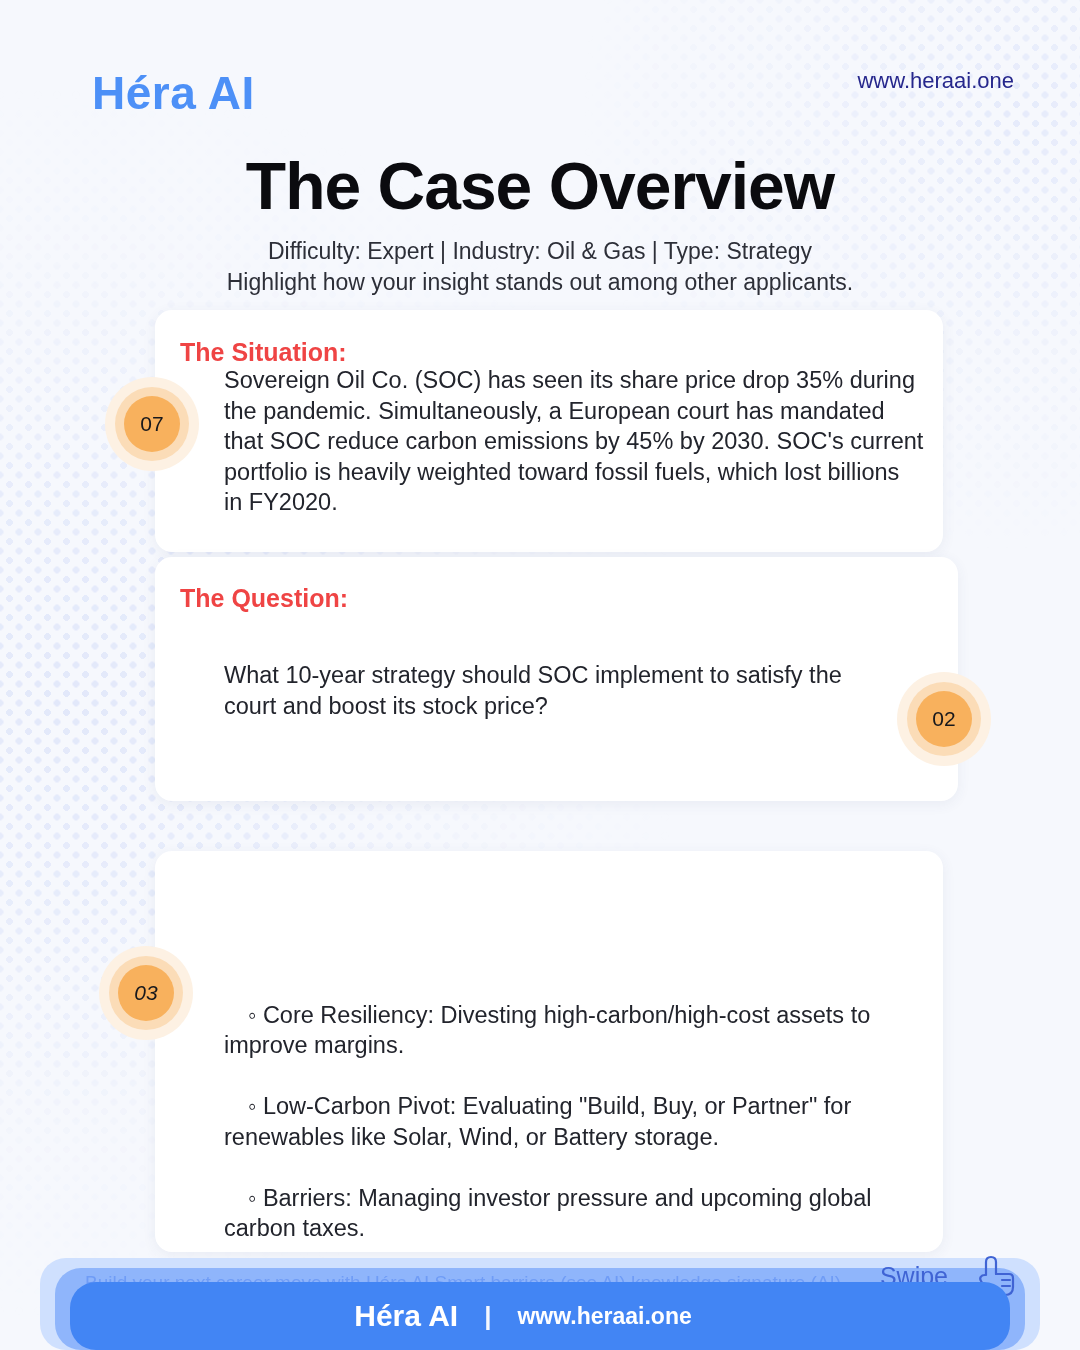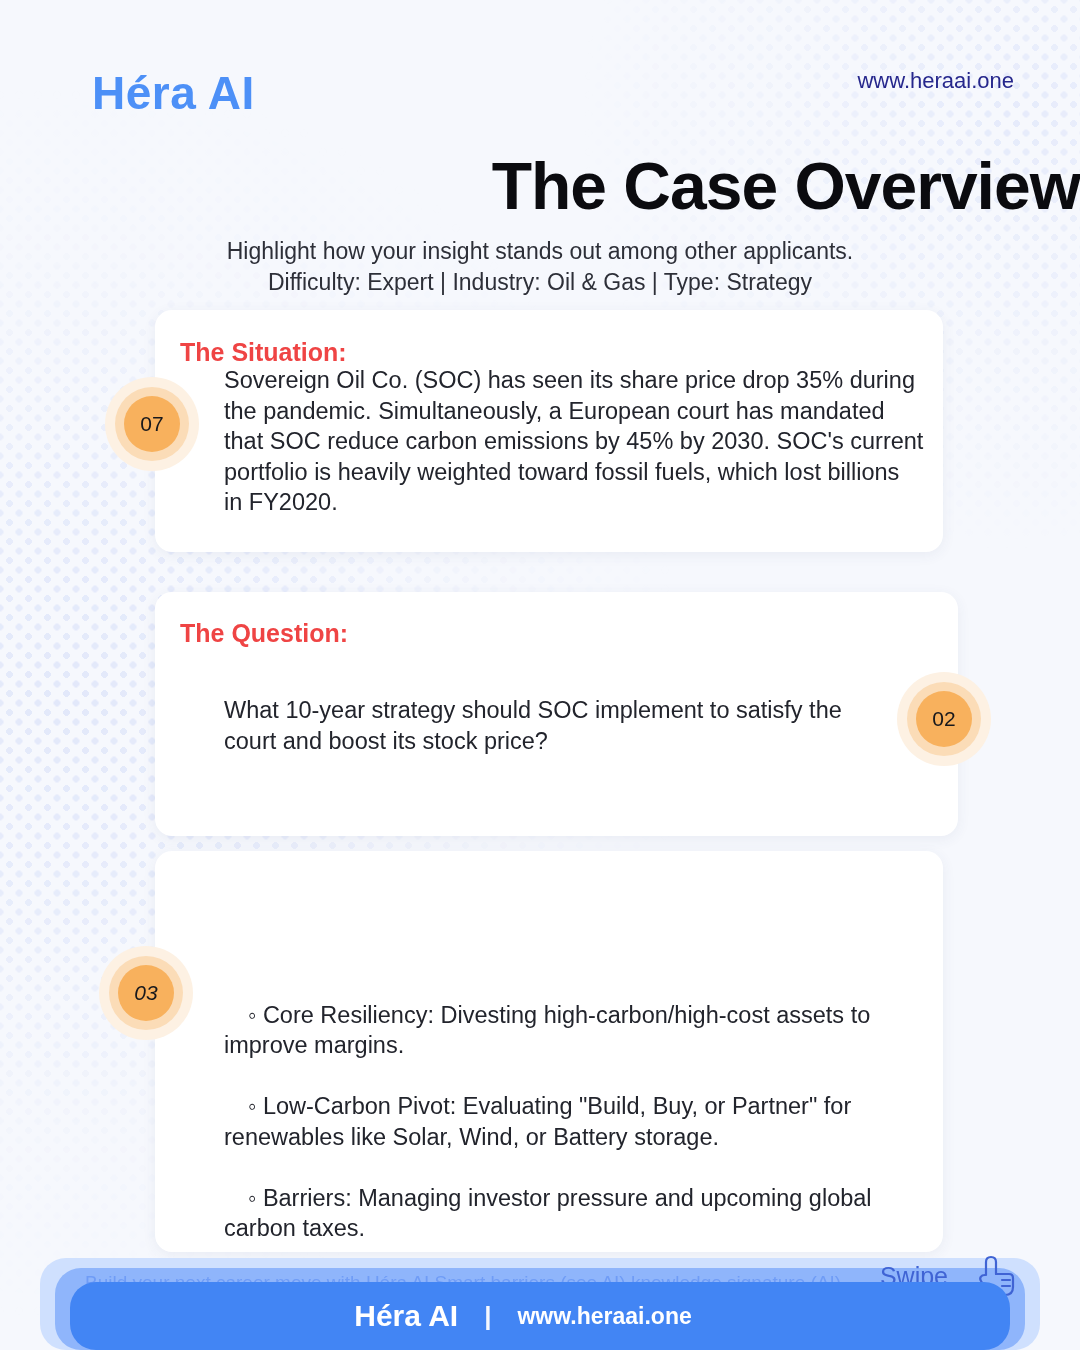--- a/index.html
+++ b/index.html
@@ -48,21 +48,21 @@
     right: 66px;
     top: 68px;
     font-size: 22px;
     color: #26278c;
   }
   #page-title {
     position: absolute;
     left: 0;
     right: 0;
     top: 148px;
-    text-align: right;
+    text-align: center;
     font-size: 66px;
     font-weight: bold;
     color: #0b0b0f;
     letter-spacing: -1px;
   }
   #subtitle-block {
     position: absolute;
     left: 0;
     right: 0;
     top: 236px;
@@ -75,21 +75,21 @@
   
   .card {
     position: absolute;
     left: 155px;
     width: 788px;
     background: #ffffff;
     border-radius: 17px;
     box-shadow: 0 3px 14px rgba(60, 72, 110, 0.07);
   }
   #card-situation { top: 310px; height: 242px; }
-  #card-question  { top: 592px; height: 244px; padding-left: 15px; }
+  #card-question  { top: 557px; height: 244px; padding-left: 15px; }
   #card-guidance  { top: 851px; height: 401px; }
 
   .card-heading {
     position: absolute;
     left: 25px;
     font-size: 25px;
     font-weight: bold;
     color: #ef4444;
   }
   #card-situation .card-heading { top: 28px; }
@@ -230,22 +230,22 @@
 <body>
 
 <div id="dot-layer"></div>
 
 <div id="brand-logo">Héra AI</div>
 <div id="site-url-top">www.heraai.one</div>
 
 <div id="page-title">The Case Overview</div>
 
 <div id="subtitle-block">
+  <div>Difficulty: Expert | Industry: Oil &amp; Gas | Type: Strategy</div>
   <div>Highlight how your insight stands out among other applicants.</div>
-  <div>Difficulty: Expert | Industry: Oil &amp; Gas | Type: Strategy</div>
 </div>
 
 <div class="card" id="card-situation">
   <div class="card-heading">The Situation:</div>
   <div class="card-body" id="situation-body">Sovereign Oil Co. (SOC) has seen its share price drop 35% during the pandemic. Simultaneously, a European court has mandated that SOC reduce carbon emissions by 45% by 2030. SOC's current portfolio is heavily weighted toward fossil fuels, which lost billions in FY2020.</div>
 </div>
 <div class="badge" id="badge-01">
   <div class="ring">
     <div class="core">07</div>
   </div>

